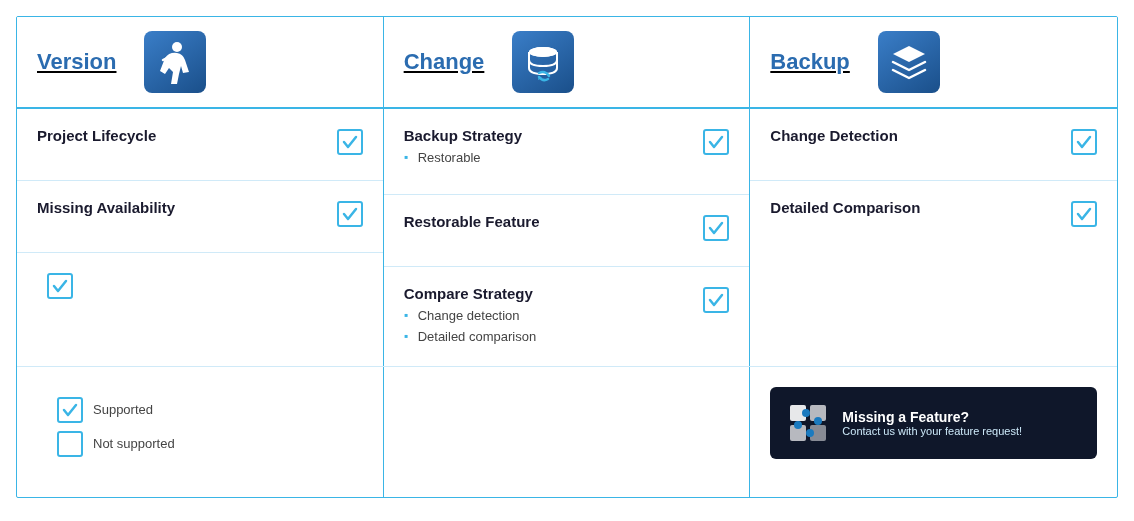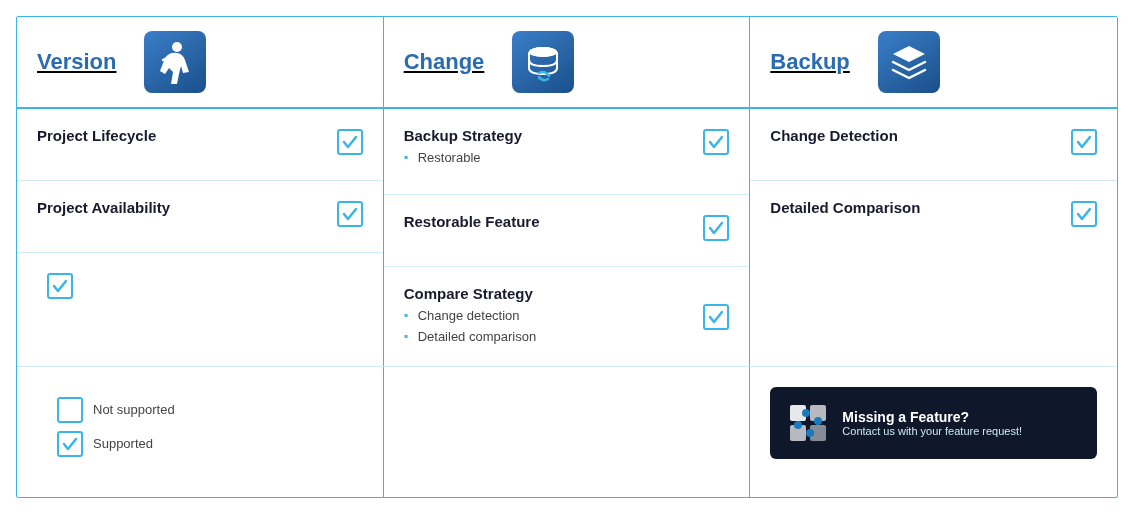--- a/index.html
+++ b/index.html
@@ -238,21 +238,21 @@
         <div class="checkbox-area">
           <div class="checkbox-checked">
             <svg width="16" height="14" viewBox="0 0 16 14">
                 <polyline points="2,7 6,12 14,2" stroke="#3ab5e6" stroke-width="2.5" fill="none" stroke-linecap="round" stroke-linejoin="round"></polyline>
               </svg>
           </div>
         </div>
       </div>
       <div class="feature-row">
         <div class="feature-content">
-          <div class="feature-title">Project Availability</div>
+          <div class="feature-title">Missing Availability</div>
         </div>
         <div class="checkbox-area">
           <div class="checkbox-checked">
             <svg width="16" height="14" viewBox="0 0 16 14">
                 <polyline points="2,7 6,12 14,2" stroke="#3ab5e6" stroke-width="2.5" fill="none" stroke-linecap="round" stroke-linejoin="round"></polyline>
               </svg>
           </div>
         </div>
       </div>
       <div class="feature-row">
@@ -287,21 +287,21 @@
           <div class="feature-title">Restorable Feature</div>
         </div>
         <div class="checkbox-area">
           <div class="checkbox-checked">
             <svg width="16" height="14" viewBox="0 0 16 14">
                 <polyline points="2,7 6,12 14,2" stroke="#3ab5e6" stroke-width="2.5" fill="none" stroke-linecap="round" stroke-linejoin="round"></polyline>
               </svg>
           </div>
         </div>
       </div>
-      <div class="feature-row" style="min-height:90px;align-items:center;">
+      <div class="feature-row" style="min-height:90px;">
         <div class="feature-content">
           <div class="feature-title">Compare Strategy</div>
           <ul class="feature-bullets">
             <li>Change detection</li>
             <li>Detailed comparison</li>
           </ul>
         </div>
         <div class="checkbox-area">
           <div class="checkbox-checked">
             <svg width="16" height="14" viewBox="0 0 16 14">
@@ -337,30 +337,30 @@
           </div>
         </div>
       </div>
     </div>
   </div>
 
   <div class="bottom-row">
     <div class="bottom-col">
       <div class="legend-area">
         <div class="legend-item">
+          <div class="checkbox-checked">
+            <svg width="16" height="14" viewBox="0 0 16 14">
+                <polyline points="2,7 6,12 14,2" stroke="#3ab5e6" stroke-width="2.5" fill="none" stroke-linecap="round" stroke-linejoin="round"></polyline>
+              </svg>
+          </div>
+          <span>Supported</span>
+        </div>
+        <div class="legend-item">
           <div class="checkbox-unchecked"></div>
           <span>Not supported</span>
-        </div>
-        <div class="legend-item">
-          <div class="checkbox-checked">
-            <svg width="16" height="14" viewBox="0 0 16 14">
-                <polyline points="2,7 6,12 14,2" stroke="#3ab5e6" stroke-width="2.5" fill="none" stroke-linecap="round" stroke-linejoin="round"></polyline>
-              </svg>
-          </div>
-          <span>Supported</span>
         </div>
       </div>
     </div>
     <div class="bottom-col"></div>
     <div class="bottom-col">
       <div class="missing-feature-banner">
         <div class="puzzle-icon">
           <svg width="44" height="44" viewBox="0 0 44 44" fill="none" xmlns="http://www.w3.org/2000/svg">
 
             <rect x="4" y="4" width="16" height="16" rx="2" fill="white" opacity="0.9"></rect>

